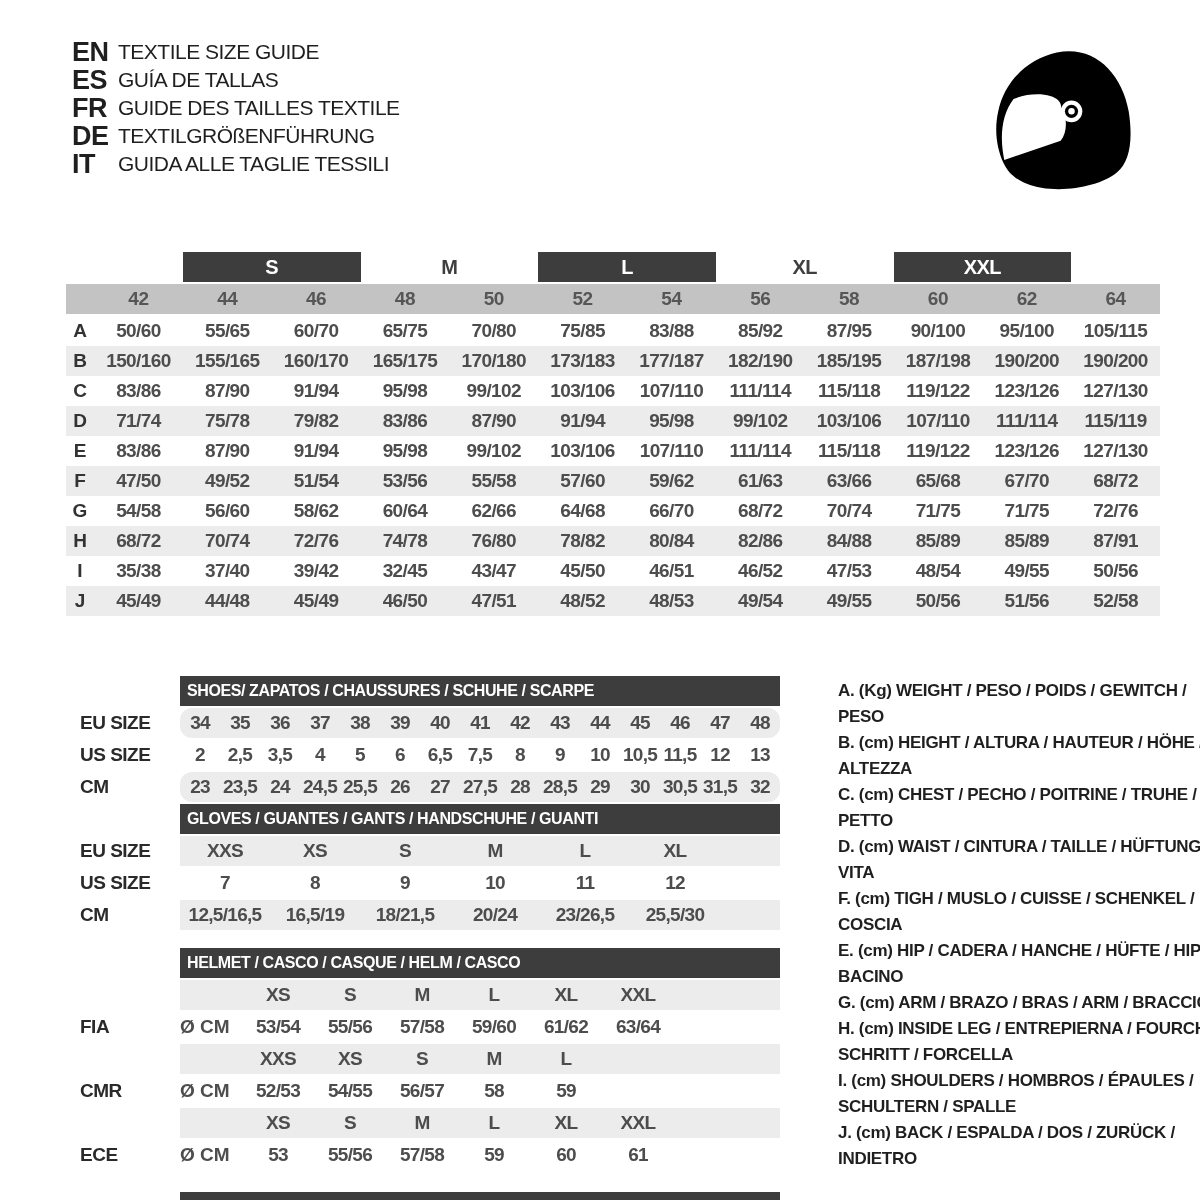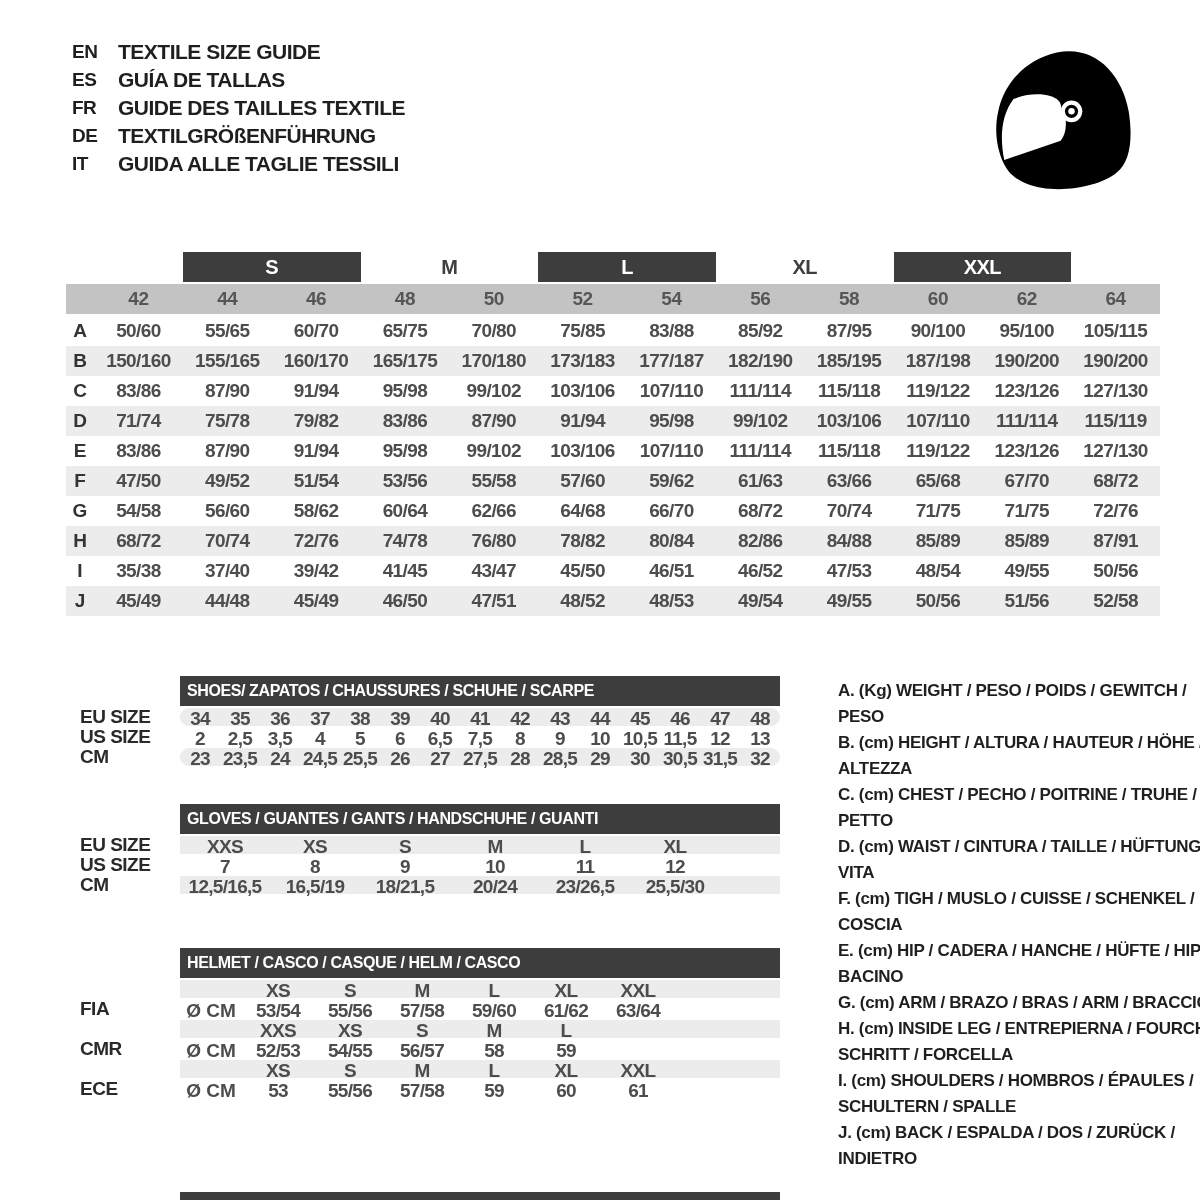--- a/index.html
+++ b/index.html
@@ -10,22 +10,22 @@
     --text-head:#1f1f1f;
   }
   *{margin:0;padding:0;box-sizing:border-box;}
   html,body{background:#fff;}
   body{font-family:"Liberation Sans",sans-serif;color:var(--text-main);}
   .page{position:relative;width:1200px;height:1200px;background:#fff;overflow:hidden;}
 
   
   .langs{position:absolute;left:72px;top:38px;}
   .lang-row{display:flex;height:28px;align-items:center;}
-  .lang-code{width:46px;font-weight:700;font-size:19px;color:var(--text-head);letter-spacing:-0.5px;}
-  .lang-title{font-weight:700;font-size:21px;color:var(--text-head);letter-spacing:-0.5px;}
+  .lang-code{width:46px;font-weight:700;font-size:27px;color:var(--text-head);letter-spacing:-0.5px;}
+  .lang-title{font-weight:400;font-size:21px;color:var(--text-head);letter-spacing:-0.5px;}
 
   
   .helmet-logo{position:absolute;left:978px;top:30px;width:170px;height:175px;}
 
   
   .main-table{position:absolute;left:66px;top:252px;width:1094px;}
   .mt-grid{display:grid;grid-template-columns:28px repeat(12,1fr);align-items:center;}
   .mt-groups{height:30px;margin-bottom:2px;}
   .mt-groups .cell{height:30px;display:flex;align-items:center;justify-content:center;
     font-weight:700;font-size:20px;letter-spacing:-0.5px;color:#3f3f3f;}
@@ -37,30 +37,30 @@
   .mt-row.even{background:var(--stripe);}
   .mt-row .rowlabel{text-align:center;font-weight:700;font-size:19px;color:#333;}
   .mt-row .cell{text-align:center;font-weight:700;font-size:19px;color:var(--text-main);letter-spacing:-0.6px;}
 
   
   .sub{position:absolute;left:66px;width:714px;}
   .shoes{top:676px;} .gloves{top:804px;} .helmets{top:948px;}
   .titlebar{margin-left:114px;width:600px;height:30px;background:var(--dark-bar);
     color:#fff;font-weight:700;font-size:16px;letter-spacing:-0.4px;
     display:flex;align-items:center;padding-left:7px;margin-bottom:2px;}
-  .sub-row{display:flex;height:18px;margin-bottom:2px;align-items:stretch;}
+  .sub-row{display:flex;height:30px;margin-bottom:2px;align-items:stretch;}
   .sub-label{width:114px;display:flex;align-items:center;padding-left:14px;
     font-weight:700;font-size:19px;color:#2a2a2a;letter-spacing:-0.5px;}
   .sub-content{width:600px;display:grid;align-items:center;}
   .sub-content.gray{background:var(--stripe);}
   .sub-content .cell{text-align:center;font-weight:700;font-size:19px;color:var(--text-main);letter-spacing:-0.7px;}
   .cols-15{grid-template-columns:repeat(15,40px);border-radius:12px;}
   .cols-6{grid-template-columns:repeat(6,90px);}
   .helm-cols{grid-template-columns:62px repeat(6,72px);}
-  .unit-cell{text-align:center;font-weight:700;font-size:19px;color:var(--text-main);}
+  .unit-cell{font-weight:700;font-size:19px;color:var(--text-main);}
 
   
   .legend{position:absolute;left:838px;top:678px;width:392px;}
   .legend-item{font-weight:700;font-size:17px;line-height:26px;color:var(--text-head);letter-spacing:-0.3px;}
 
   
   .bottom-bar{position:absolute;left:180px;top:1192px;width:600px;height:8px;background:var(--dark-bar);}
 </style>
 </head>
 <body>
@@ -244,21 +244,21 @@
           <div class="cell">84/88</div>
           <div class="cell">85/89</div>
           <div class="cell">85/89</div>
           <div class="cell">87/91</div>
         </div>
         <div class="mt-grid mt-row">
           <div class="rowlabel">I</div>
           <div class="cell">35/38</div>
           <div class="cell">37/40</div>
           <div class="cell">39/42</div>
-          <div class="cell">41/45</div>
+          <div class="cell">32/45</div>
           <div class="cell">43/47</div>
           <div class="cell">45/50</div>
           <div class="cell">46/51</div>
           <div class="cell">46/52</div>
           <div class="cell">47/53</div>
           <div class="cell">48/54</div>
           <div class="cell">49/55</div>
           <div class="cell">50/56</div>
         </div>
         <div class="mt-grid mt-row even">

